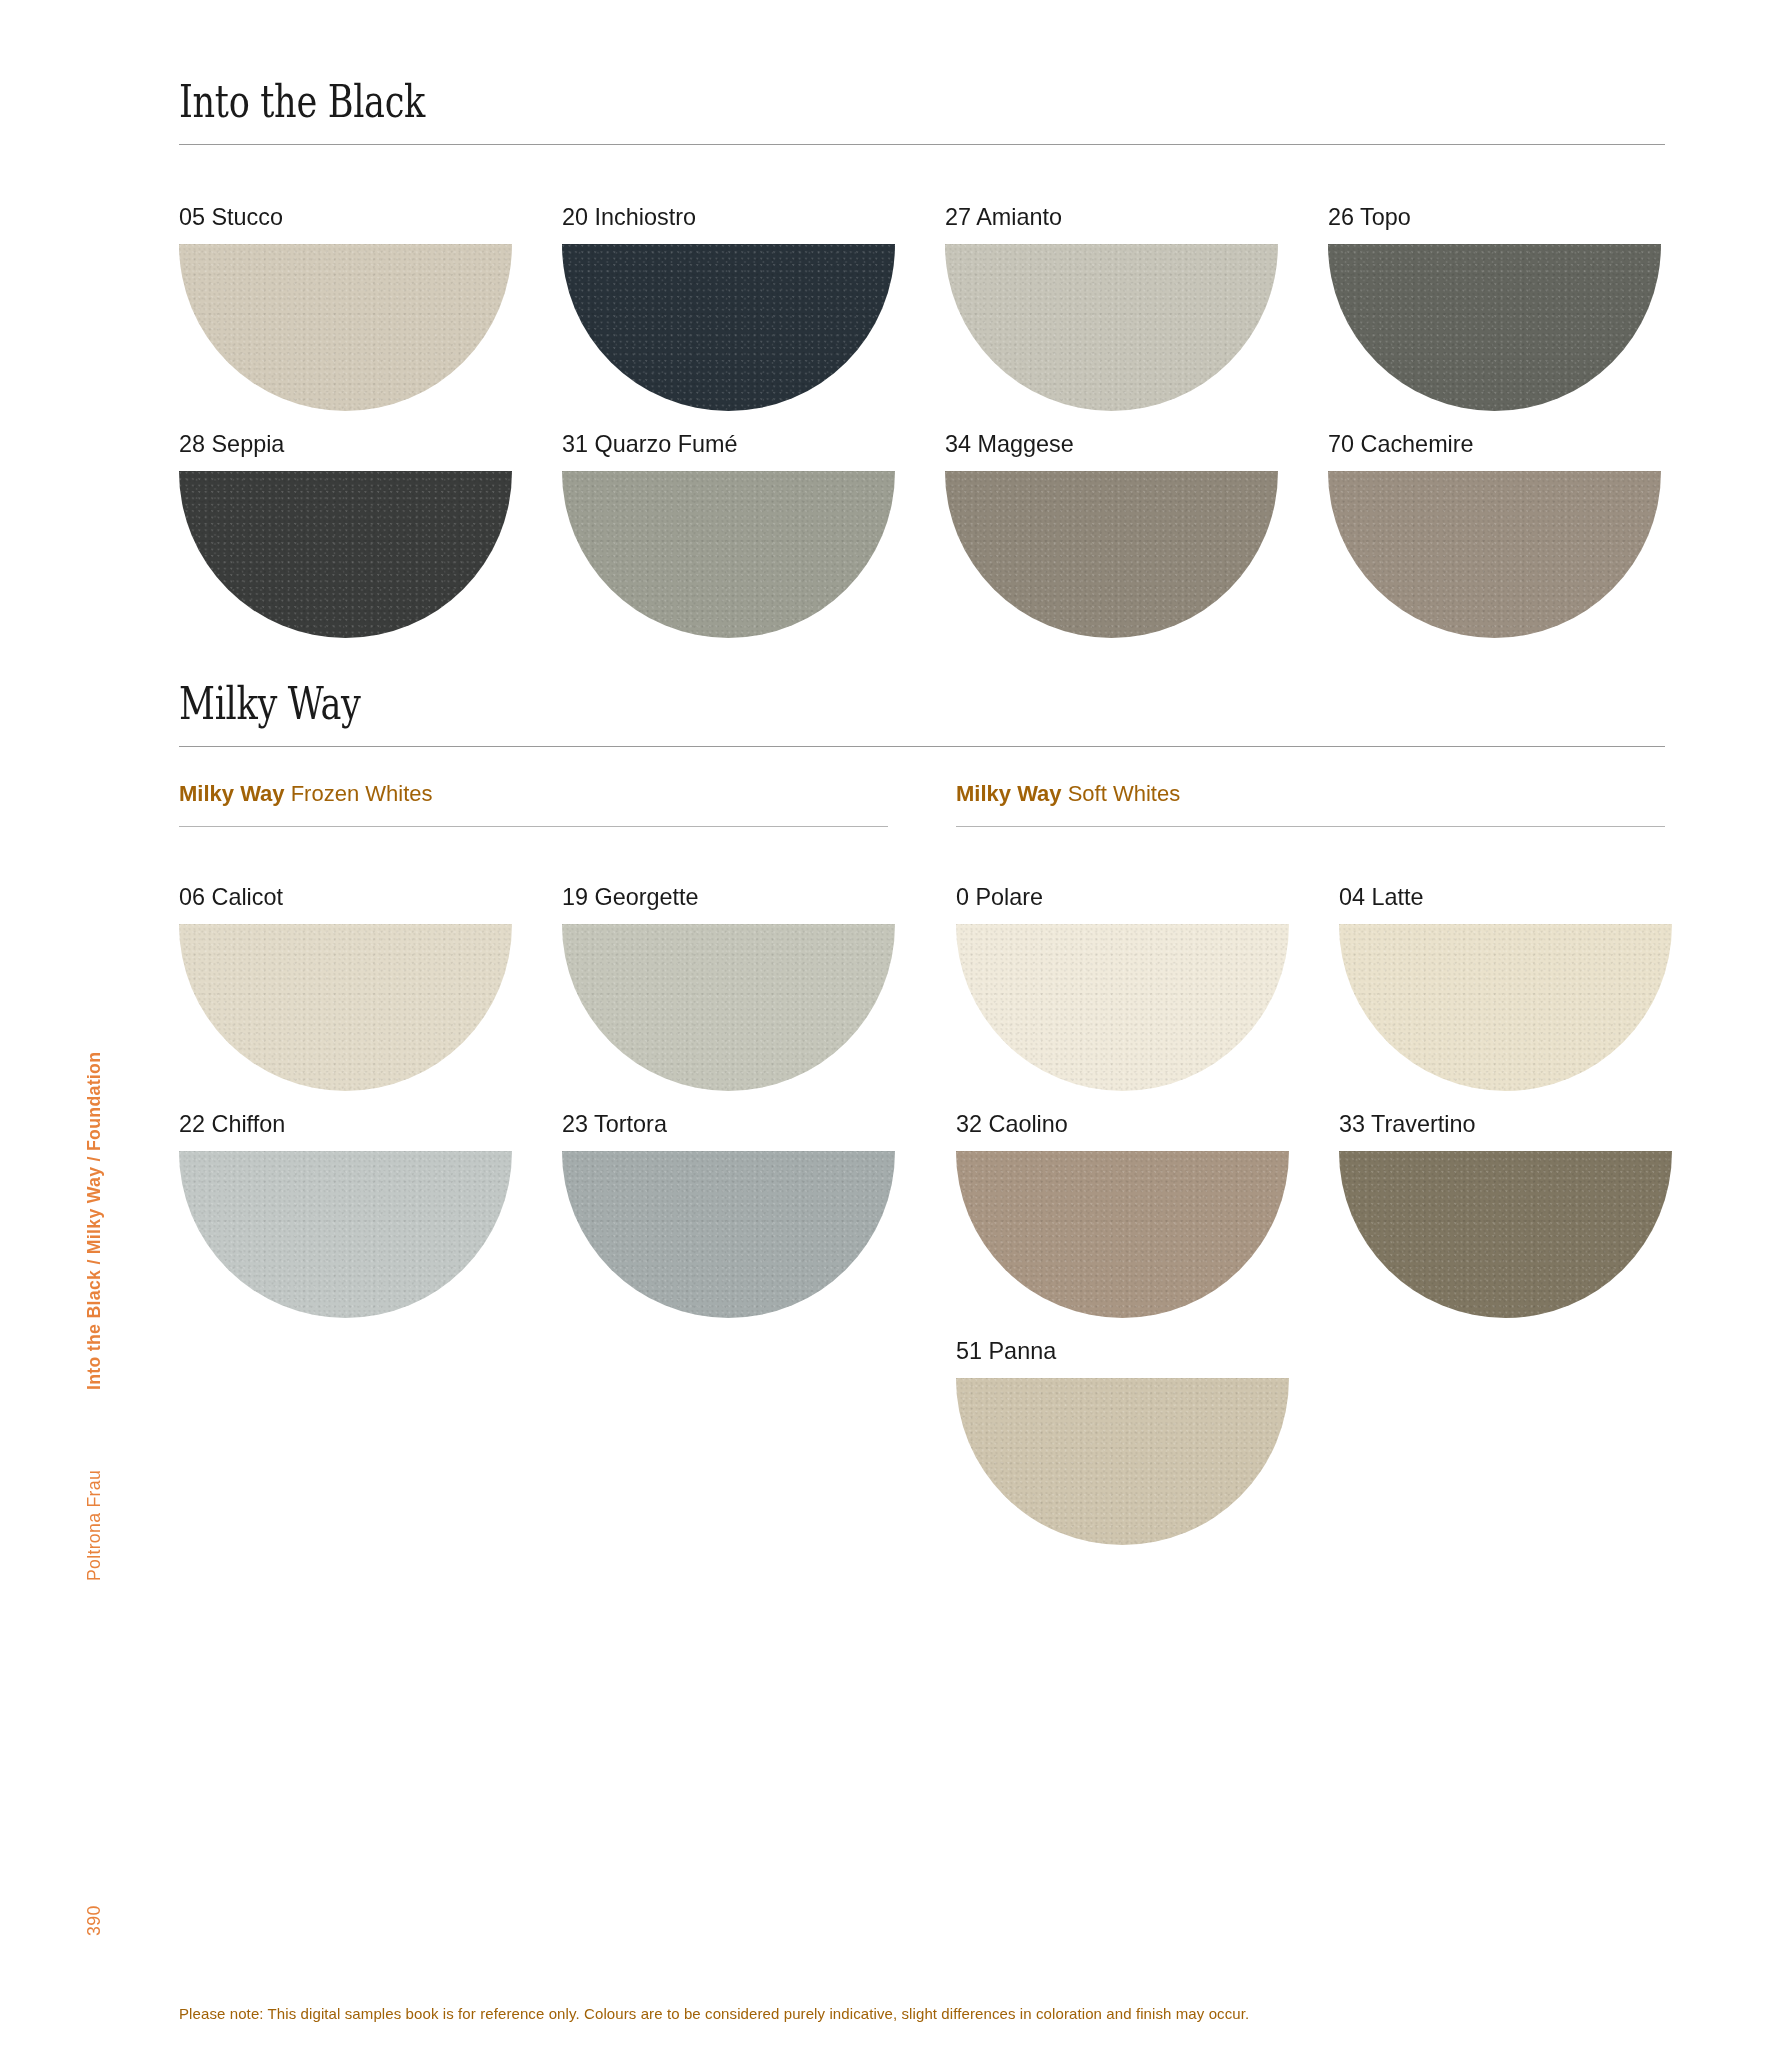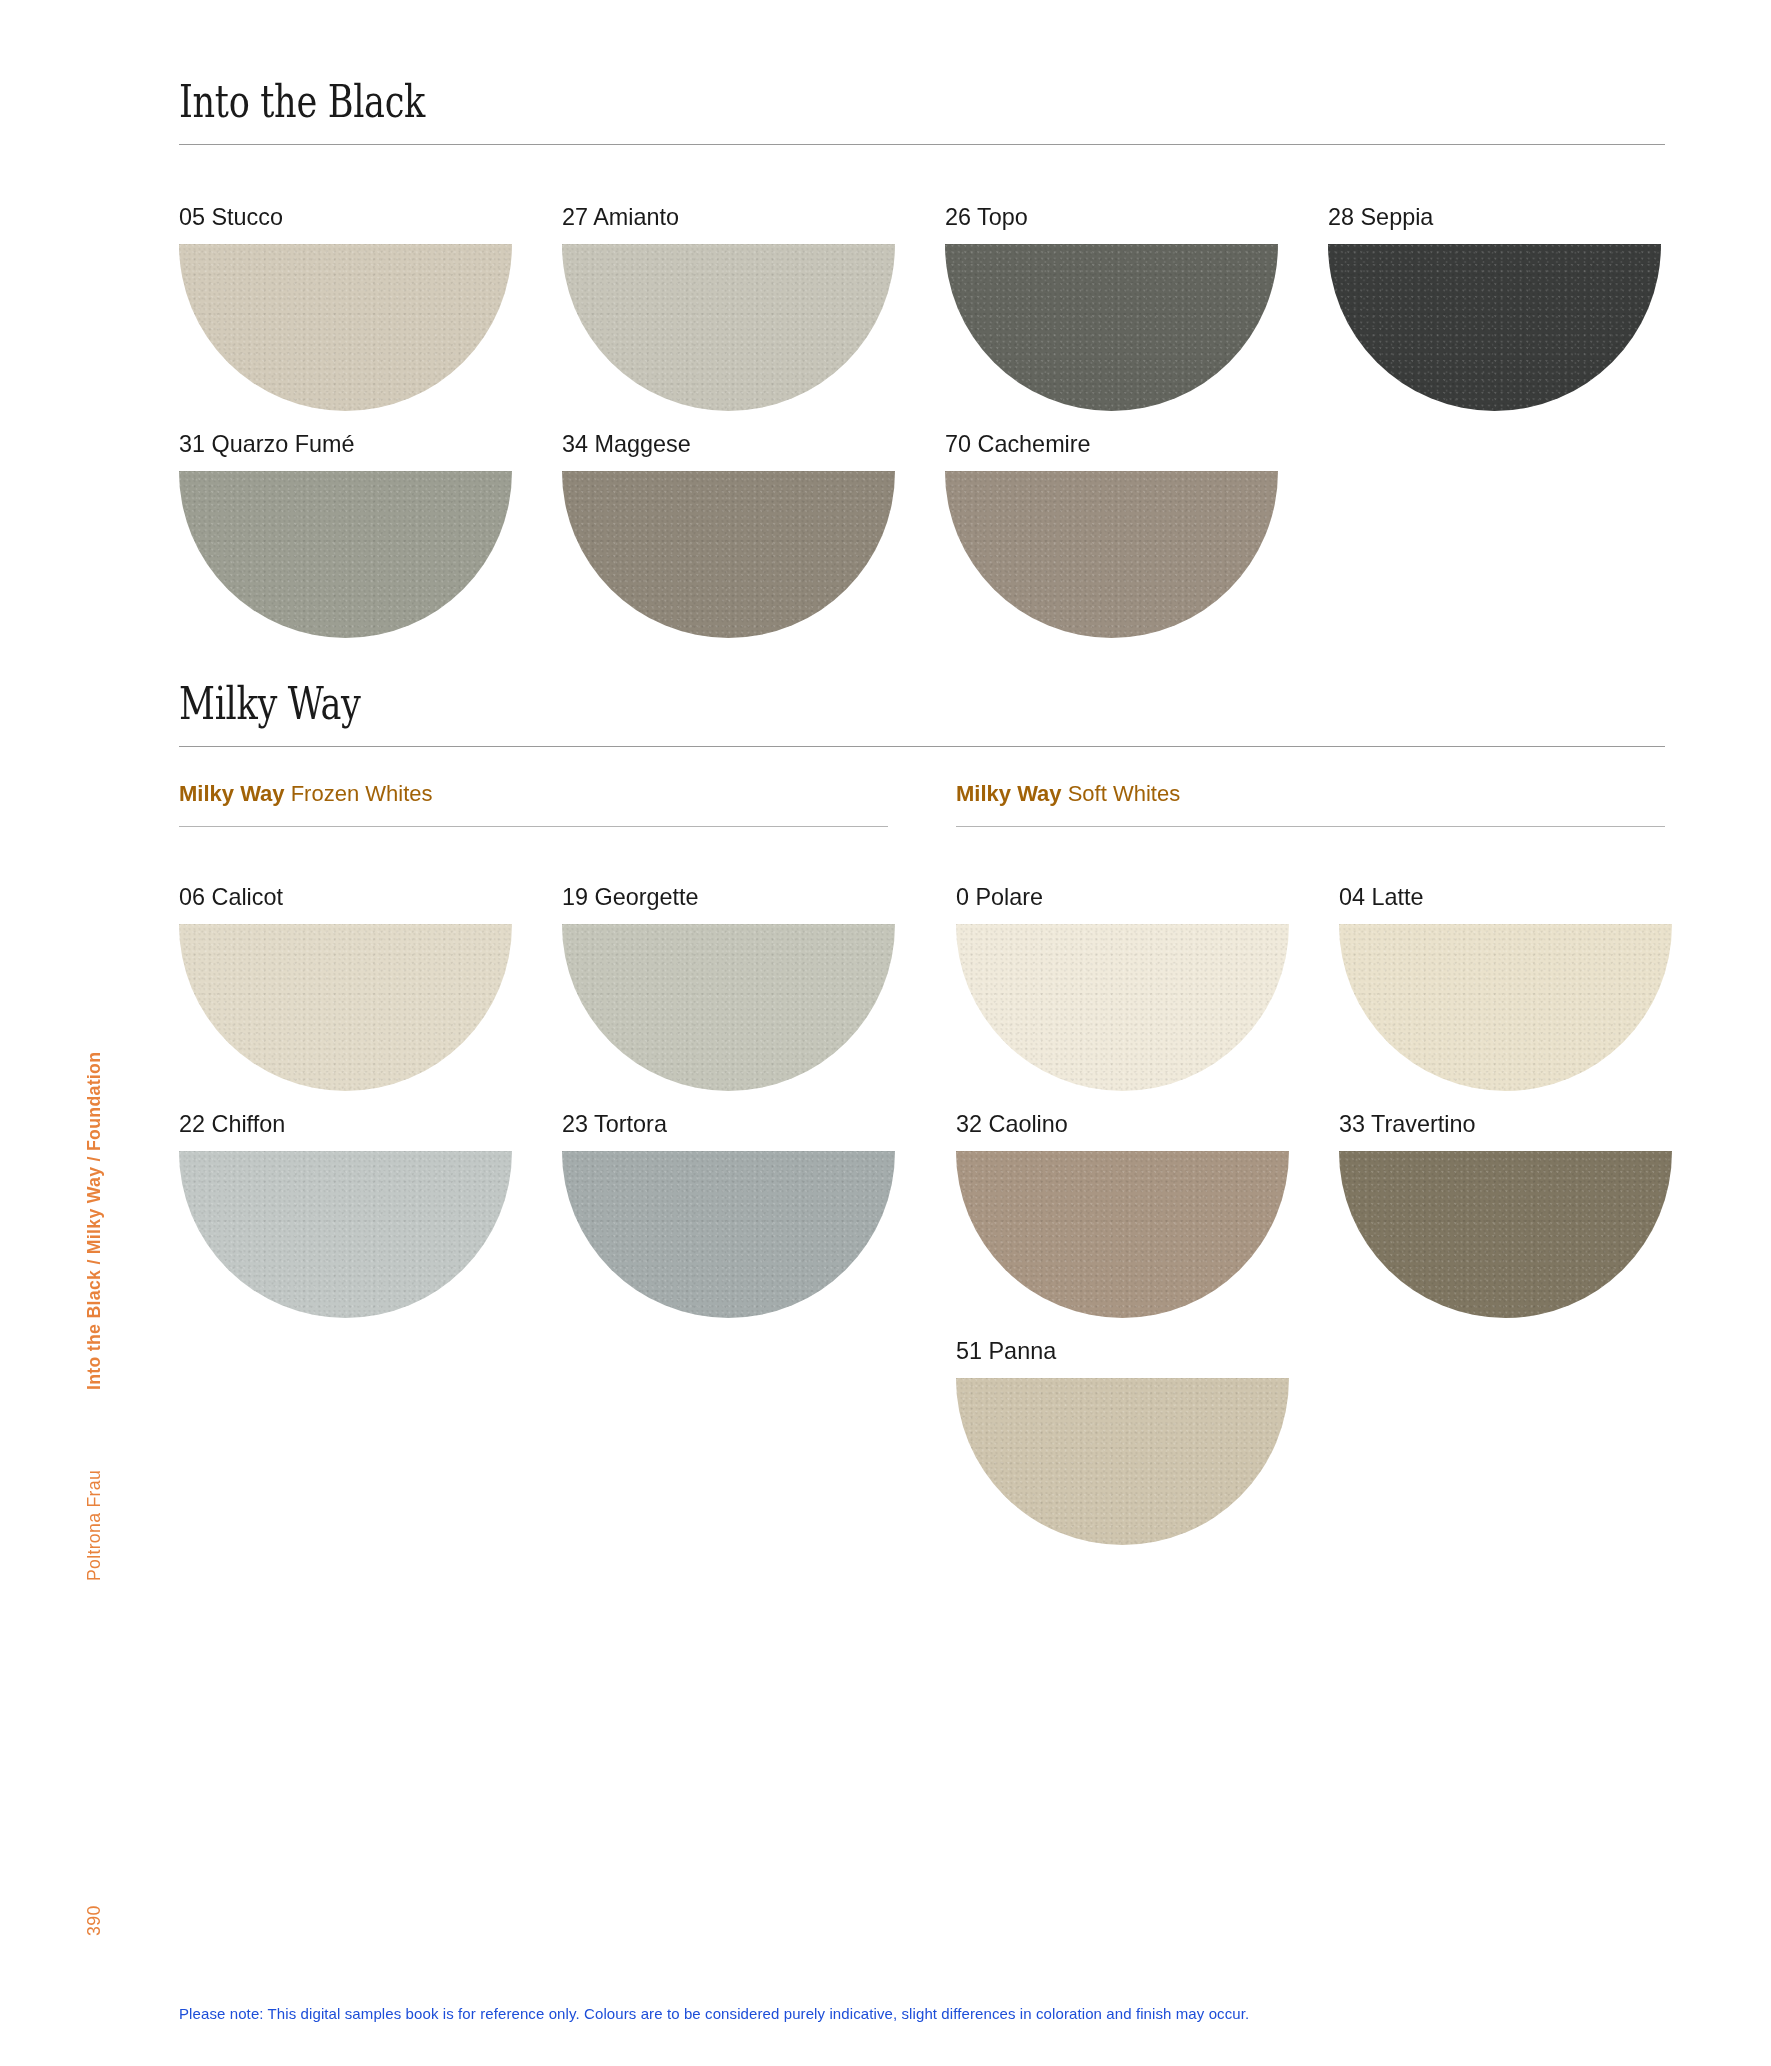--- a/index.html
+++ b/index.html
@@ -160,21 +160,21 @@
     mix-blend-mode: normal;
   }
 
   
   .footnote {
     position: absolute;
     left: 179px;
     top: 2005px;
     font-size: 15px;
     font-stretch: condensed;
-    color: #1d4ed8;
+    color: #a16207;
     letter-spacing: 0.1px;
     white-space: nowrap;
   }
 
   .two-col {
     display: flex;
     gap: 0;
   }
   .col-left { width: 709px; }
   .col-right { width: 709px; margin-left: 68px; }
@@ -195,20 +195,24 @@
     <div class="group" style="padding-top:78px;">
       <h1 class="group-title">Into the Black</h1>
       <div class="rule"></div>
 
       <div class="swatch-grid" id="grid-itb" style="margin-top:33px;">
           <div class="swatch-cell">
             <div class="swatch-label">05 Stucco</div>
             <div class="swatch-chip" style="background: rgb(211, 203, 186);"></div>
           </div>
           <div class="swatch-cell">
+            <div class="swatch-label">20 Inchiostro</div>
+            <div class="swatch-chip" style="background: rgb(40, 50, 58);"></div>
+          </div>
+          <div class="swatch-cell">
             <div class="swatch-label">27 Amianto</div>
             <div class="swatch-chip" style="background: rgb(199, 197, 185);"></div>
           </div>
           <div class="swatch-cell">
             <div class="swatch-label">26 Topo</div>
             <div class="swatch-chip" style="background: rgb(99, 101, 94);"></div>
           </div>
           <div class="swatch-cell">
             <div class="swatch-label">28 Seppia</div>
             <div class="swatch-chip" style="background: rgb(58, 60, 59);"></div>

